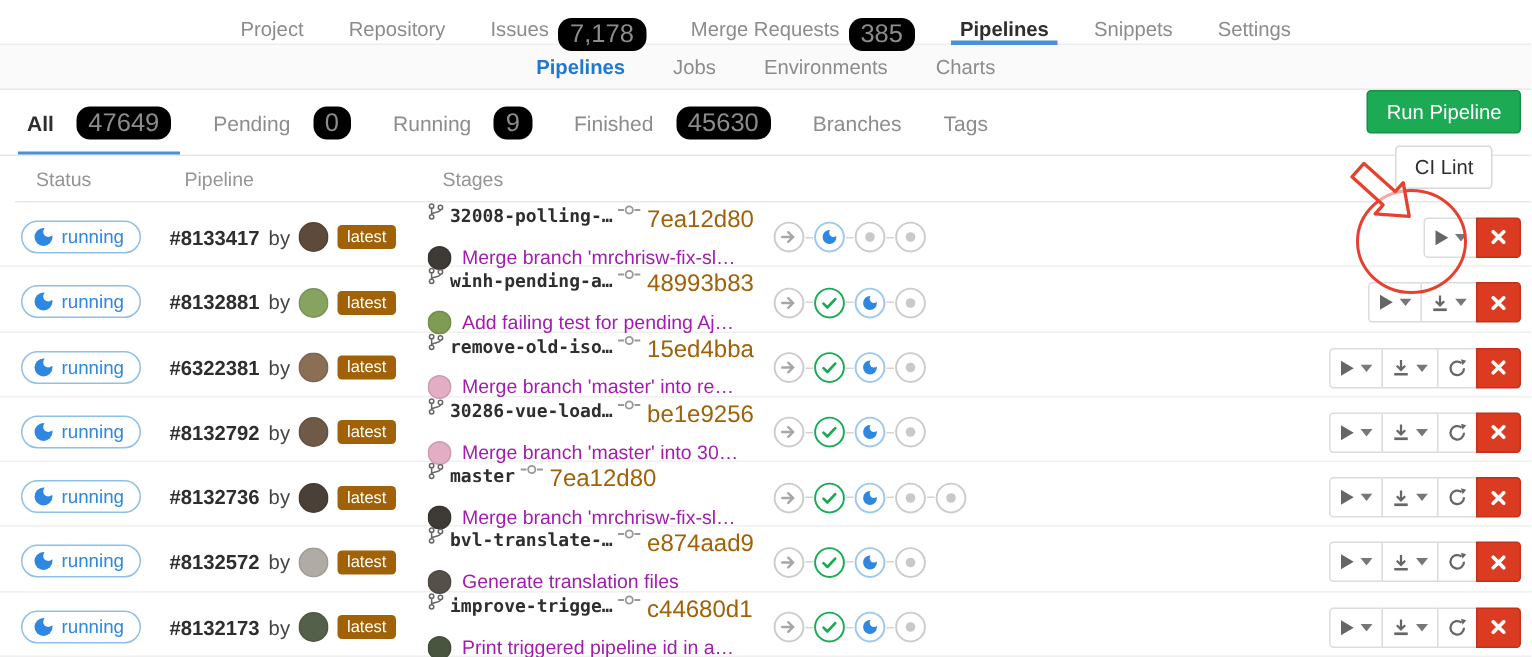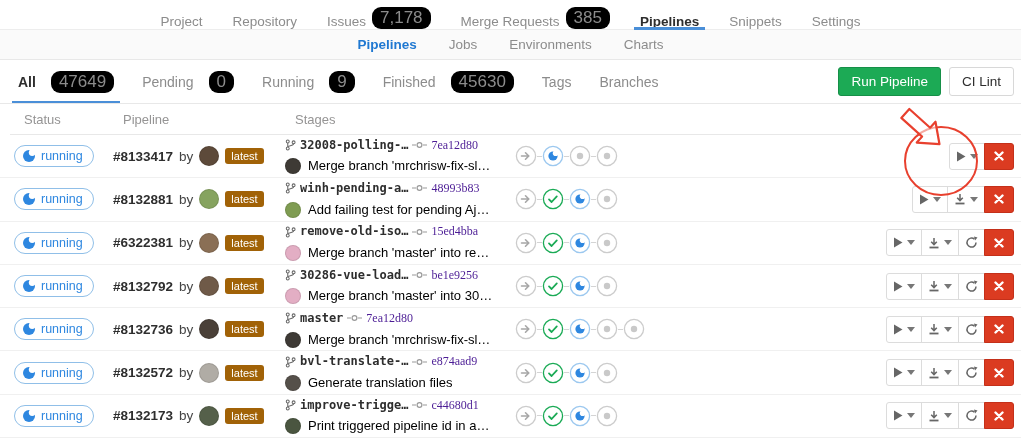--- a/index.html
+++ b/index.html
@@ -2,21 +2,21 @@
 <html><head>
 <meta charset="utf-8">
 <style>
   * { box-sizing: border-box; margin: 0; padding: 0; }
   html,body { width:1021px; height:438px; overflow:hidden; background:#fff;
     font-family:"Liberation Sans", sans-serif; color:#2e2e2e; }
 
   
   .topnav { height:30px; background:#fff; border-bottom:1px solid #ededed;
     display:flex; justify-content:center; align-items:stretch; gap:6px; }
-  .topnav-item { display:flex; align-items:flex-end; gap:6px; padding:0 12px;
+  .topnav-item { display:flex; align-items:flex-start; gap:6px; padding:12px 12px;
     font-size:13.5px; color:#8c8c8c; cursor:pointer; position:relative; }
   .topnav-item.active { color:#2e2e2e; font-weight:bold; }
   .topnav-item.active::after { content:""; position:absolute; left:6px; right:6px;
     bottom:-1px; height:3px; background:#4a8fd8; }
   .pill { background:#000000; color:#8c8c8c; border-radius:9px; font-size:17px;
     padding:1px 8px; font-weight:normal; }
 
   
   .subnav { height:30px; background:#fafafa; border-bottom:1px solid #e8e8e8;
     display:flex; justify-content:center; align-items:center; gap:8px; }
@@ -26,21 +26,21 @@
   
   .tabsbar { height:44px; display:flex; align-items:stretch; padding:0 7px 0 0;
     border-bottom:1px solid #e8e8e8; background:#fff; }
   .tabs { display:flex; align-items:stretch; padding-left:4px; }
   .tab { display:flex; align-items:center; gap:15px; padding:0 14px; font-size:14px;
     color:#8c8c8c; cursor:pointer; position:relative; }
   .tab.active { color:#2e2e2e; font-weight:bold; }
   .tab.active::after { content:""; position:absolute; left:8px; right:8px; bottom:0;
     height:2px; background:#4a8fd8; }
   .tabsbar-spacer { flex:1; }
-  .tabsbar-buttons { display:flex; align-items:center; gap:8px; }
+  .tabsbar-buttons { display:flex; align-items:center; gap:8px;flex-direction:column; }
   .btn { border-radius:3px; font-size:13.5px; padding:6px 12px; cursor:pointer;
     border:1px solid transparent; font-family:inherit; }
   .btn-green { background:#1caa55; border-color:#168f48; color:#fff; }
   .btn-white { background:#fff; border-color:#d8d8d8; color:#2e2e2e; }
 
   
   .grid { display:grid; grid-template-columns:99px 172px 230px 1fr 118px;
     padding-left:14px; align-items:center; }
   .thead { height:31px; border-bottom:1px solid #e8e8e8; font-size:13px; color:#959494;margin-left:10px; }
   .row { height:43.3px; border-bottom:1px solid #f0f0f0; }
@@ -55,26 +55,26 @@
   .pipe-cell { display:flex; align-items:center; gap:6px; font-size:13.5px; color:#444; }
   .pipe-num { font-weight:bold; color:#2e2e2e; }
   .avatar { border-radius:50%; display:inline-block; border:1px solid rgba(0,0,0,.1); }
   .avatar.a20 { width:20px; height:20px; }
   .avatar.a16 { width:16px; height:16px; }
   .label-latest { background:#a16207; color:#fff; font-size:11px; border-radius:3px;
     padding:2px 6px; }
 
   
   .commit-cell { font-size:12.5px; line-height:1.55; padding-right:8px; }
-  .commit-l1 { display:flex; align-items:center; gap:4px; white-space:nowrap; overflow:hidden; }
+  .commit-l1 { display:flex; gap:4px; white-space:nowrap; overflow:hidden; }
   .branch-name { font-family:"DejaVu Sans Mono", monospace; font-weight:bold;
     color:#2e2e2e; font-size:12px; }
-  .commit-sha { font-family:Liberation Serif, serif; color:#4c1d95;
-    font-size:12px; cursor:pointer; }
-  .commit-l2 { display:flex; align-items:center; gap:7px; color:#000000;
+  .commit-sha { font-family:Liberation Sans, sans-serif; color:#a16207;
+    font-size:16px; cursor:pointer; }
+  .commit-l2 { display:flex; align-items:center; gap:7px; color:#a21caf;
     font-size:13px; margin-top:2px; white-space:nowrap; overflow:hidden; }
 
   
   .stages-list { display:flex; align-items:center; }
   .stage { width:22px; height:22px; display:inline-flex; cursor:pointer; }
   .conn { width:5px; height:1px; background:#d4d4d4; }
 
   
   .actions { display:flex; justify-content:flex-end; padding-right:7px; }
   .btn-group { display:flex; }
@@ -138,24 +138,24 @@
       </div>
     <div class="tab">
         <span>Running</span>
         <span class="pill">9</span>
       </div>
     <div class="tab">
         <span>Finished</span>
         <span class="pill">45630</span>
       </div>
     <div class="tab">
+        <span>Branches</span>
+      </div>
+    <div class="tab">
         <span>Tags</span>
-      </div>
-    <div class="tab">
-        <span>Branches</span>
       </div>
   </div>
   <div class="tabsbar-spacer"></div>
   <div class="tabsbar-buttons">
     <button class="btn btn-green">Run Pipeline</button>
     <button class="btn btn-white">CI Lint</button>
   </div>
 </div>
 
 <div class="grid thead">

